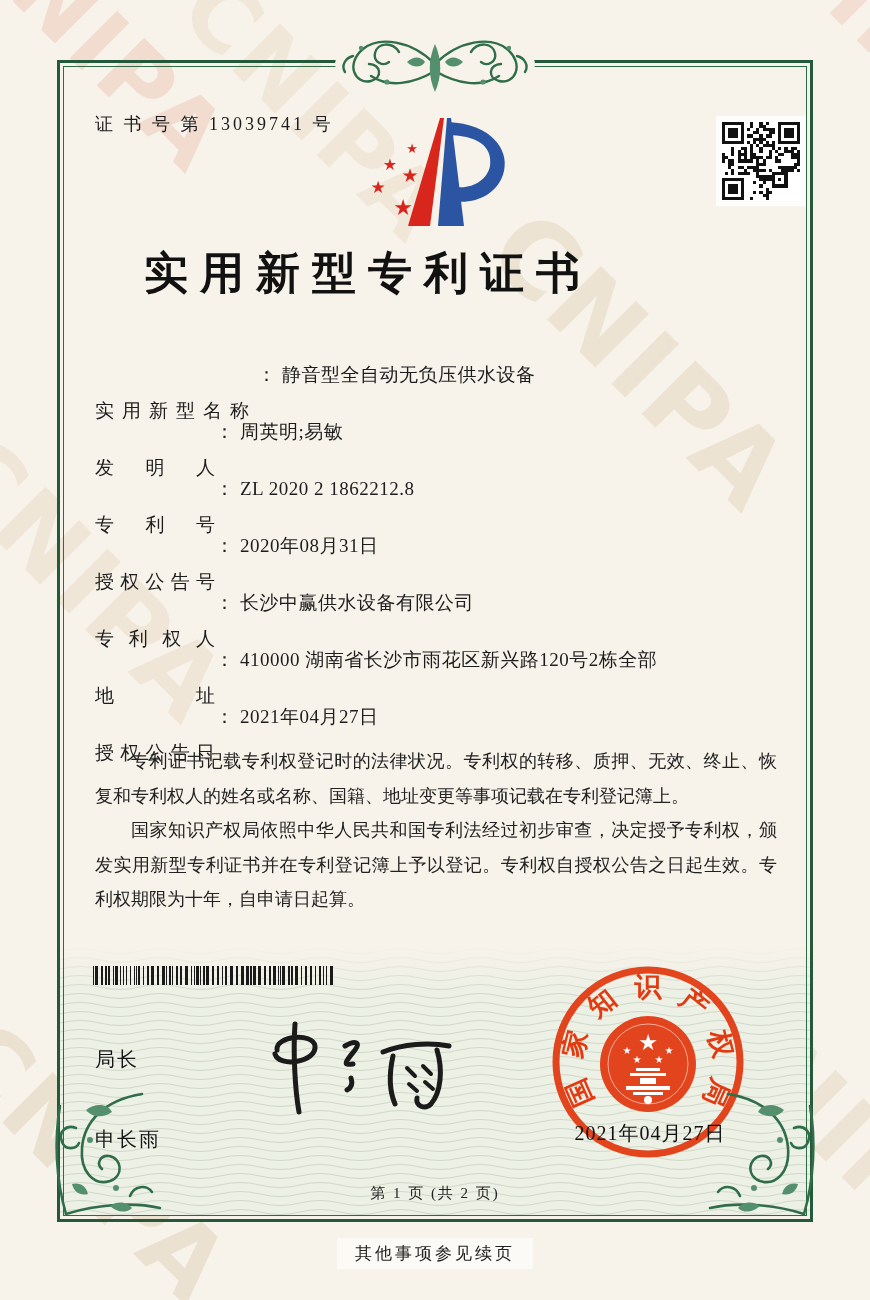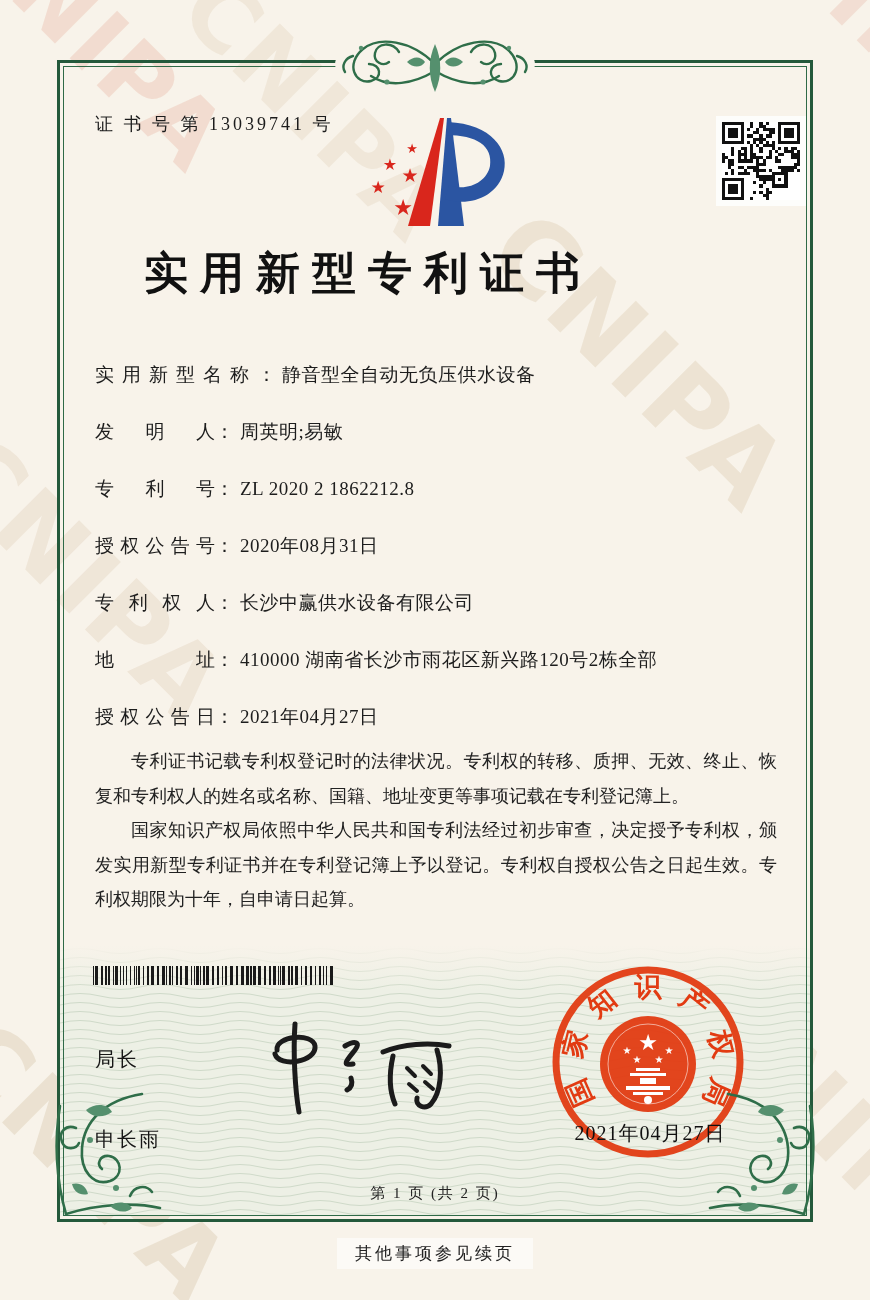--- a/index.html
+++ b/index.html
@@ -32,21 +32,21 @@
   .logo{position:absolute;left:340px;top:108px;z-index:3;}
   .qr{position:absolute;left:716px;top:116px;width:90px;height:90px;background:#fdfdfb;
       padding:0;z-index:3;}
   .qr svg{position:absolute;left:6px;top:6px;}
   .title{position:absolute;left:0;top:244px;width:736px;text-align:center;font-size:44px;
          font-weight:bold;letter-spacing:12px;color:#111;z-index:3;}
 
   
   .fields{position:absolute;left:95px;top:0;width:690px;z-index:3;font-size:19px;color:#1d1d1d;}
   .frow{position:absolute;left:0;white-space:nowrap;}
-  .flabel{display:inline-block;width:120px;text-align:justify;text-align-last:justify;vertical-align:top;}
+  .flabel{display:inline-block;width:120px;text-align:justify;text-align-last:justify;vertical-align:top;margin-top:36px;}
   .flabel.wide{width:auto;letter-spacing:8px;text-align:left;text-align-last:left;}
   .fvalue{margin-left:6px;letter-spacing:.5px;}
   .frow .sub2{position:absolute;left:360px;top:0;white-space:nowrap;}
 
   
   .body-text{position:absolute;left:95px;top:744px;width:682px;z-index:3;
              font-size:18px;line-height:1.92;color:#222;text-align:justify;}
   .body-text p{margin:0;text-indent:2em;}
 
   

